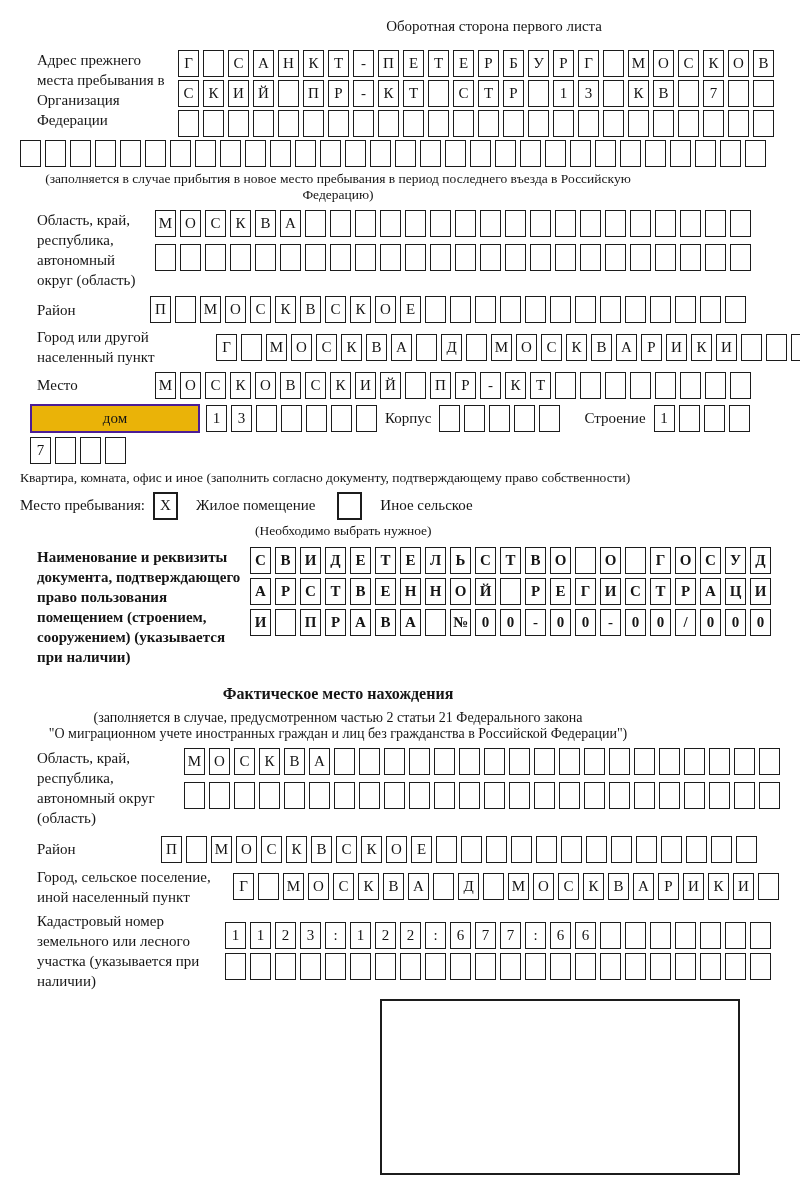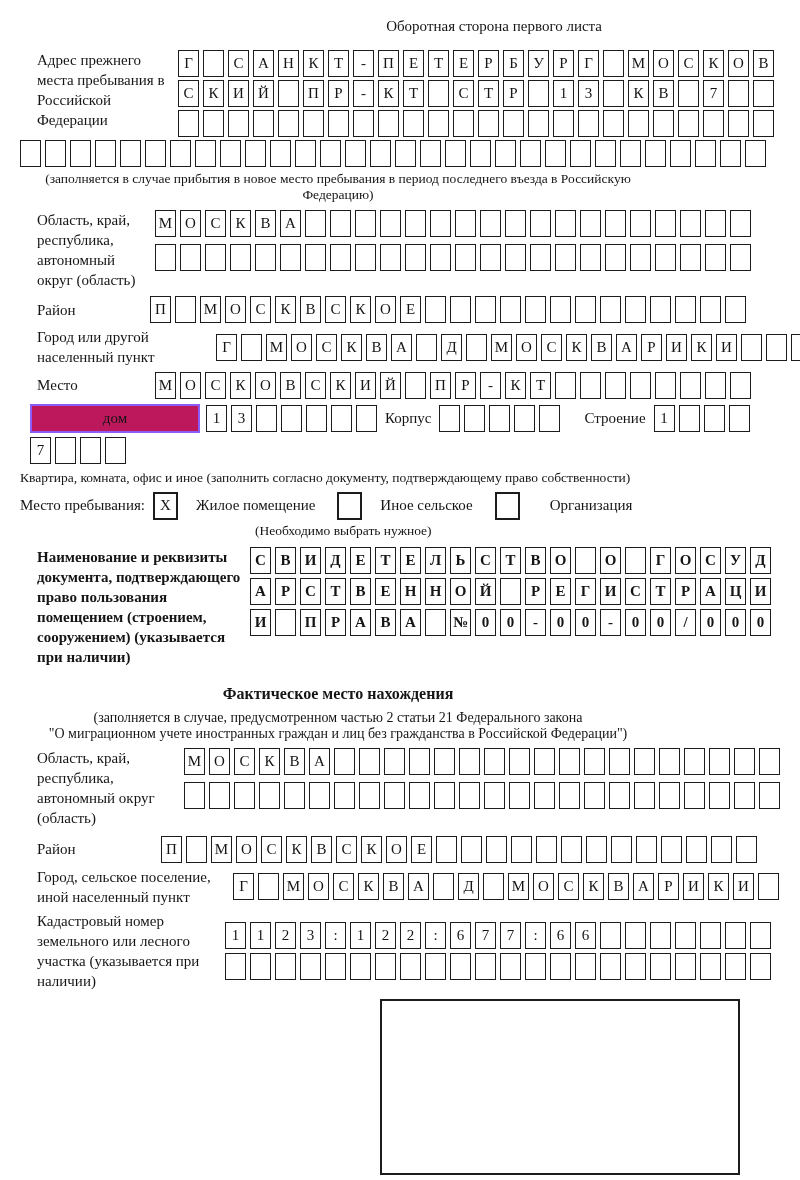--- a/index.html
+++ b/index.html
@@ -27,23 +27,23 @@
   }
 
   .w158{width:158px;} .w135{width:135px;} .w130{width:130px;} .w160{width:160px;}
   .w230{width:230px;} .w164{width:164px;} .w141{width:141px;} .w213{width:213px;} .w205{width:205px;}
 
   .note { font-size:13.5px; }
   .note.center { text-align:center; }
   .sec-title { text-align:center; font-weight:bold; font-size:16px; }
 
   .widebox {
-    border:2px solid #8b5cf6; height:29px;
+    border:2px solid #4c1d95; height:29px;
     display:flex; align-items:center; justify-content:center;
-    font-size:15px; flex:none; background:#be185d;
+    font-size:15px; flex:none; background:#eab308;
   }
   .inline-label { font-size:15px; padding:0 8px; white-space:nowrap; }
 
   .checkcell {
     width:25px; height:28px; flex:none;
     border:2px solid #1c1c1c; background:#fff;
     display:flex; align-items:center; justify-content:center; font-size:15px;
   }
   .opt { display:flex; align-items:center; gap:10px; }
 
@@ -53,21 +53,21 @@
   }
 </style>
 </head>
 <body>
 
 <div class="page">
 
   <div class="header-note">Оборотная сторона первого листа</div>
 
   <div class="field-row" style="margin-top:15px;">
-    <div class="label w158">Адрес прежнего места пребывания в Российской Федерации</div>
+    <div class="label w158">Адрес прежнего места пребывания в Организация Федерации</div>
     <div class="boxcol">
       <div class="boxrow">
           <div class="cell">Г</div>
           <div class="cell"></div>
           <div class="cell">С</div>
           <div class="cell">А</div>
           <div class="cell">Н</div>
           <div class="cell">К</div>
           <div class="cell">Т</div>
           <div class="cell">-</div>
@@ -369,26 +369,20 @@
       <div class="boxrow">
           <div class="cell checkcell">X</div>
         </div>
       <span class="inline-label" style="padding-right:22px;">Жилое помещение</span>
     </div>
     <div class="opt">
       <div class="boxrow">
           <div class="cell checkcell"></div>
         </div>
       <span class="inline-label" style="padding-right:22px;">Иное сельское</span>
-    </div>
-    <div class="opt">
-      <div class="boxrow">
-          <div class="cell checkcell"></div>
-        </div>
-      <span class="inline-label" style="padding-left:20px;">Организация</span>
     </div>
   </div>
   <div class="note" style="margin-top:3px; margin-left:235px;">(Необходимо выбрать нужное)</div>
 
   <div class="field-row" style="margin-top:8px;font-weight:bold;">
     <div class="label w230">Наименование и реквизиты документа, подтверждающего право пользования помещением (строением, сооружением) (указывается при наличии)</div>
     <div class="boxcol" style="gap:4px;">
       <div class="boxrow">
           <div class="cell">С</div>
           <div class="cell">В</div>

